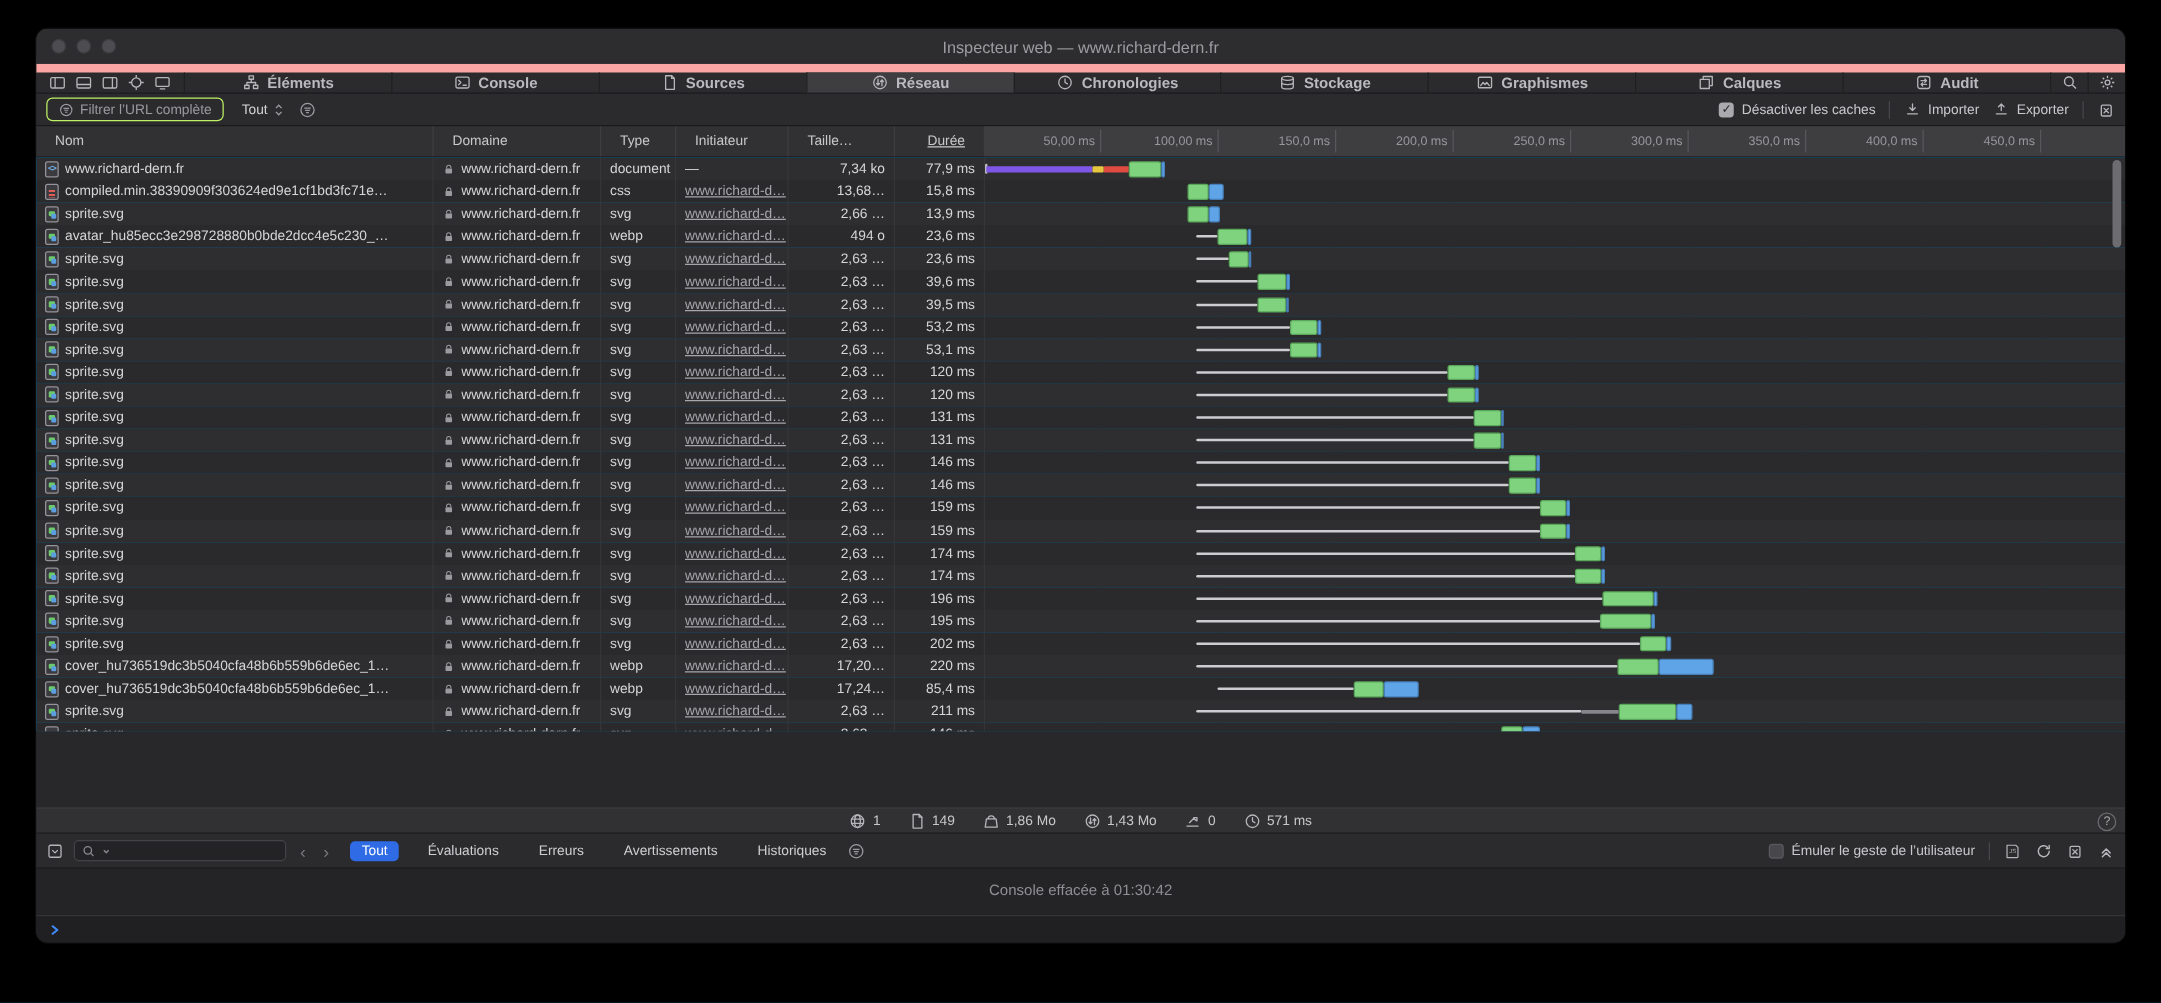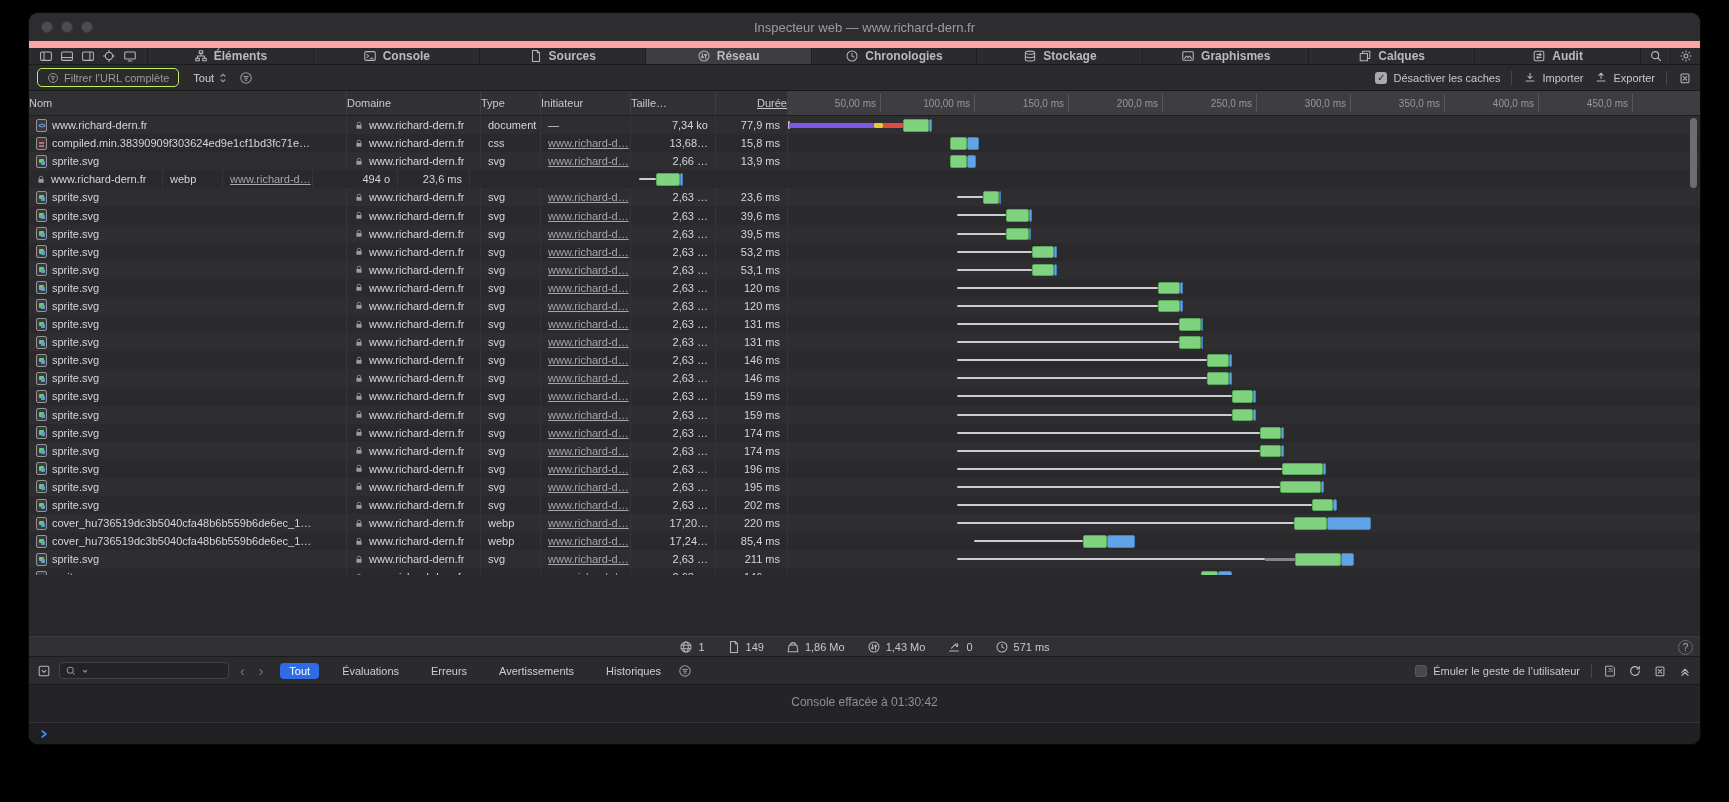--- a/index.html
+++ b/index.html
@@ -1,18 +1,18 @@
 <!DOCTYPE html>
 <html><head>
 <meta charset="utf-8">
 <style>
   * { margin:0; padding:0; box-sizing:border-box; }
   html,body { width:1729px; height:802px; background:#000; overflow:hidden;
     font-family:"Liberation Sans","DejaVu Sans",sans-serif; }
-  .window { position:absolute; left:28px; top:12px; width:1673px; height:733px;
+  .window { position:absolute; left:28px; top:22px; width:1673px; height:733px;
     background:#2a2a2c; border-radius:10px; overflow:hidden; display:flex; flex-direction:column;
     box-shadow:0 18px 50px rgba(0,0,0,.7); border:1px solid #0a0a0a; }
 
   
   .titlebar { height:28px; flex:none; position:relative; background:#2d2d2f;
     display:flex; align-items:center; justify-content:center; }
   .traffic { position:absolute; left:12px; top:8px; display:flex; gap:8px; }
   .tl { width:12px; height:12px; border-radius:50%; background:#4d4d51; border:1px solid #3c3c40; }
   .wtitle { font-size:13px; color:#9d9da1; }
 
@@ -41,21 +41,21 @@
   .vsep { width:1px; height:14px; background:#47474b; }
   .check { display:flex; align-items:center; gap:6px; color:#c9c9cd; }
   .box { width:12px; height:12px; border-radius:3px; background:#a9a9ae; color:#26262a;
     font-size:10px; line-height:12px; text-align:center; font-weight:bold; }
   .box.empty { background:#48484c; border:1px solid #5a5a5e; }
   .tbtn { display:flex; align-items:center; gap:5px; color:#c9c9cd; }
 
   
   .grid-header { height:25px; flex:none; display:flex; background:#313133; font-size:11px;
     color:#c9c9cc; border-bottom:1px solid #1e1e20; }
-  .h { display:flex; align-items:center; padding:0 0; border-right:1px solid #3e3e41; flex:none; }
+  .h { display:flex; align-items:center; padding:0 15px; border-right:1px solid #3e3e41; flex:none; }
   .h.r { justify-content:flex-end;text-decoration:underline; }
   .col-name { width:318px; } .col-dom { width:134px; } .col-type { width:60px; }
   .col-init { width:90px; } .col-size { width:85px; } .col-dur { width:72px; }
   .tl-header { flex:1; position:relative; background:#3e3e40; overflow:hidden; }
   .tick-label { position:absolute; top:0; bottom:0; display:flex; align-items:center;
     justify-content:flex-end; font-size:10px; color:#97979c; width:68px; }
   .tick-line-h { position:absolute; top:3px; bottom:3px; width:1px; background:#57575b; }
 
   .grid-body { height:459px; flex:none; position:relative; overflow:hidden; background:#0369a1; }
   .gridlines { position:absolute; left:759px; right:0; top:0; bottom:0; pointer-events:none; z-index:1; }
@@ -428,20 +428,24 @@
           <span class="link">www.richard-d…</span>
         </div>
         <div class="c col-size r">2,66 …</div>
         <div class="c col-dur r">13,9 ms</div>
         <div class="c wf">
           <div class="seg block" style="left: 161.56px; width: 17.86px; top: 3px; height: 12.5px; background: rgb(127, 211, 127); border: 1px solid rgb(90, 166, 90);"></div>
           <div class="seg block" style="left: 179.42px; width: 8.272px; top: 3px; height: 12.5px; background: rgb(94, 164, 230); border: 1px solid rgb(71, 127, 184);"></div>
         </div>
       </div>
       <div class="row even">
+        <div class="c col-name">
+          <span class="fi fi-img"></span>
+          <span class="txt">avatar_hu85ecc3e298728880b0bde2dcc4e5c230_…</span>
+        </div>
         <div class="c col-dom">
           <span class="ic lock">
             <svg viewBox="0 0 16 16">
               <path d="M5.3 7V5.4a2.7 2.7 0 015.4 0V7" fill="none" stroke="#9a9a9f" stroke-width="1.3"></path>
               <rect x="3.8" y="7" width="8.4" height="6.2" rx="1" fill="#9a9a9f"></rect>
             </svg>
           </span>
           <span class="txt">www.richard-dern.fr</span>
         </div>
         <div class="c col-type">webp</div>

